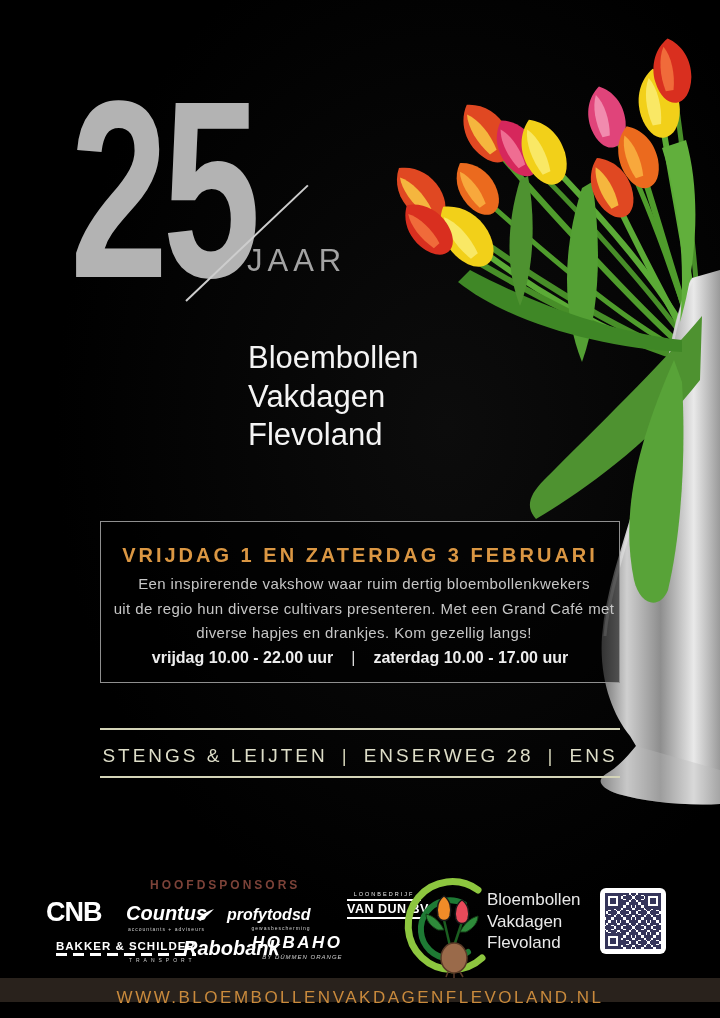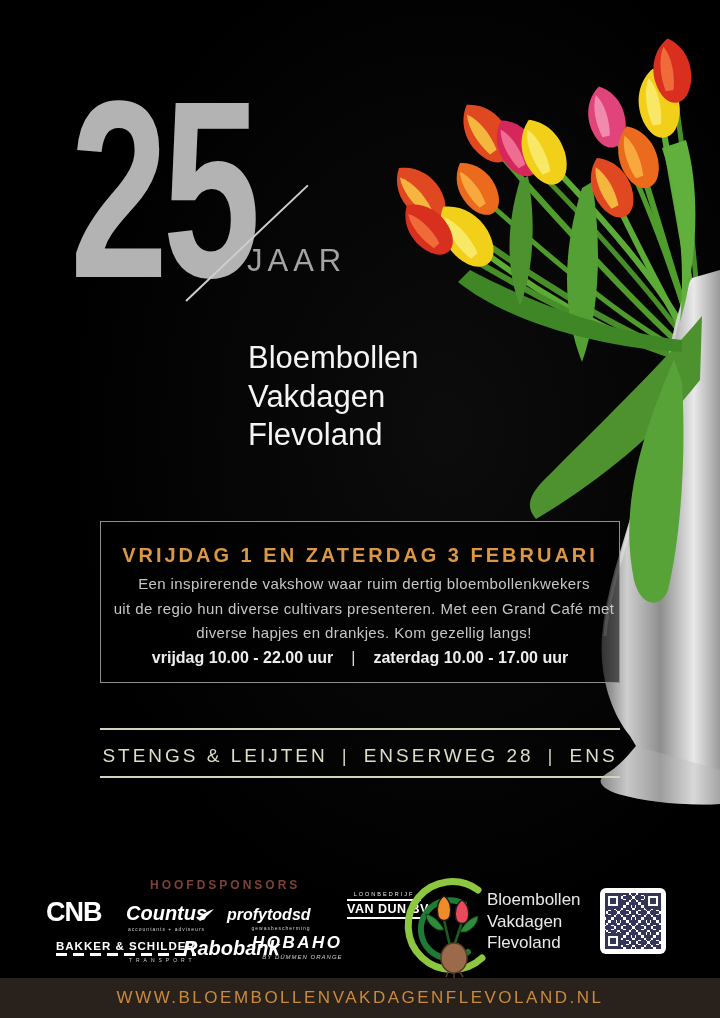--- a/index.html
+++ b/index.html
@@ -61,21 +61,21 @@
   
   .qr{position:absolute;left:600px;top:888px;width:66px;height:66px;background:#fff;border-radius:6px;z-index:2;}
   .qr-inner{position:absolute;inset:5px;
     background-image:repeating-conic-gradient(#35355a 0% 25%,transparent 0% 50%),
       repeating-conic-gradient(transparent 0% 25%,#35355a 0% 50%);
     background-size:6px 6px,10px 10px;background-position:0 0,1px 2px;}
   .finder{position:absolute;width:16px;height:16px;border:3px solid #35355a;background:#fff;box-sizing:border-box;}
   .finder::after{content:"";position:absolute;inset:2px;background:#35355a;}
   .f-tl{left:5px;top:5px}.f-tr{right:5px;top:5px}.f-bl{left:5px;bottom:5px}
   
-  .footer{position:absolute;left:0;top:978px;width:720px;height:40px;background:#29221c;z-index:5;
+  .footer{position:absolute;left:0;top:978px;width:720px;height:24px;background:#29221c;z-index:5;
     text-align:center;line-height:40px;font-size:17px;letter-spacing:2.5px;color:#c98a3c;}
 </style>
 </head>
 <body>
 
 <div class="poster">
 
   <svg class="art" width="390" height="780" viewBox="0 0 390 780" aria-hidden="true">
     <defs>
       <linearGradient id="metal" x1="0" y1="0" x2="1" y2="0">

